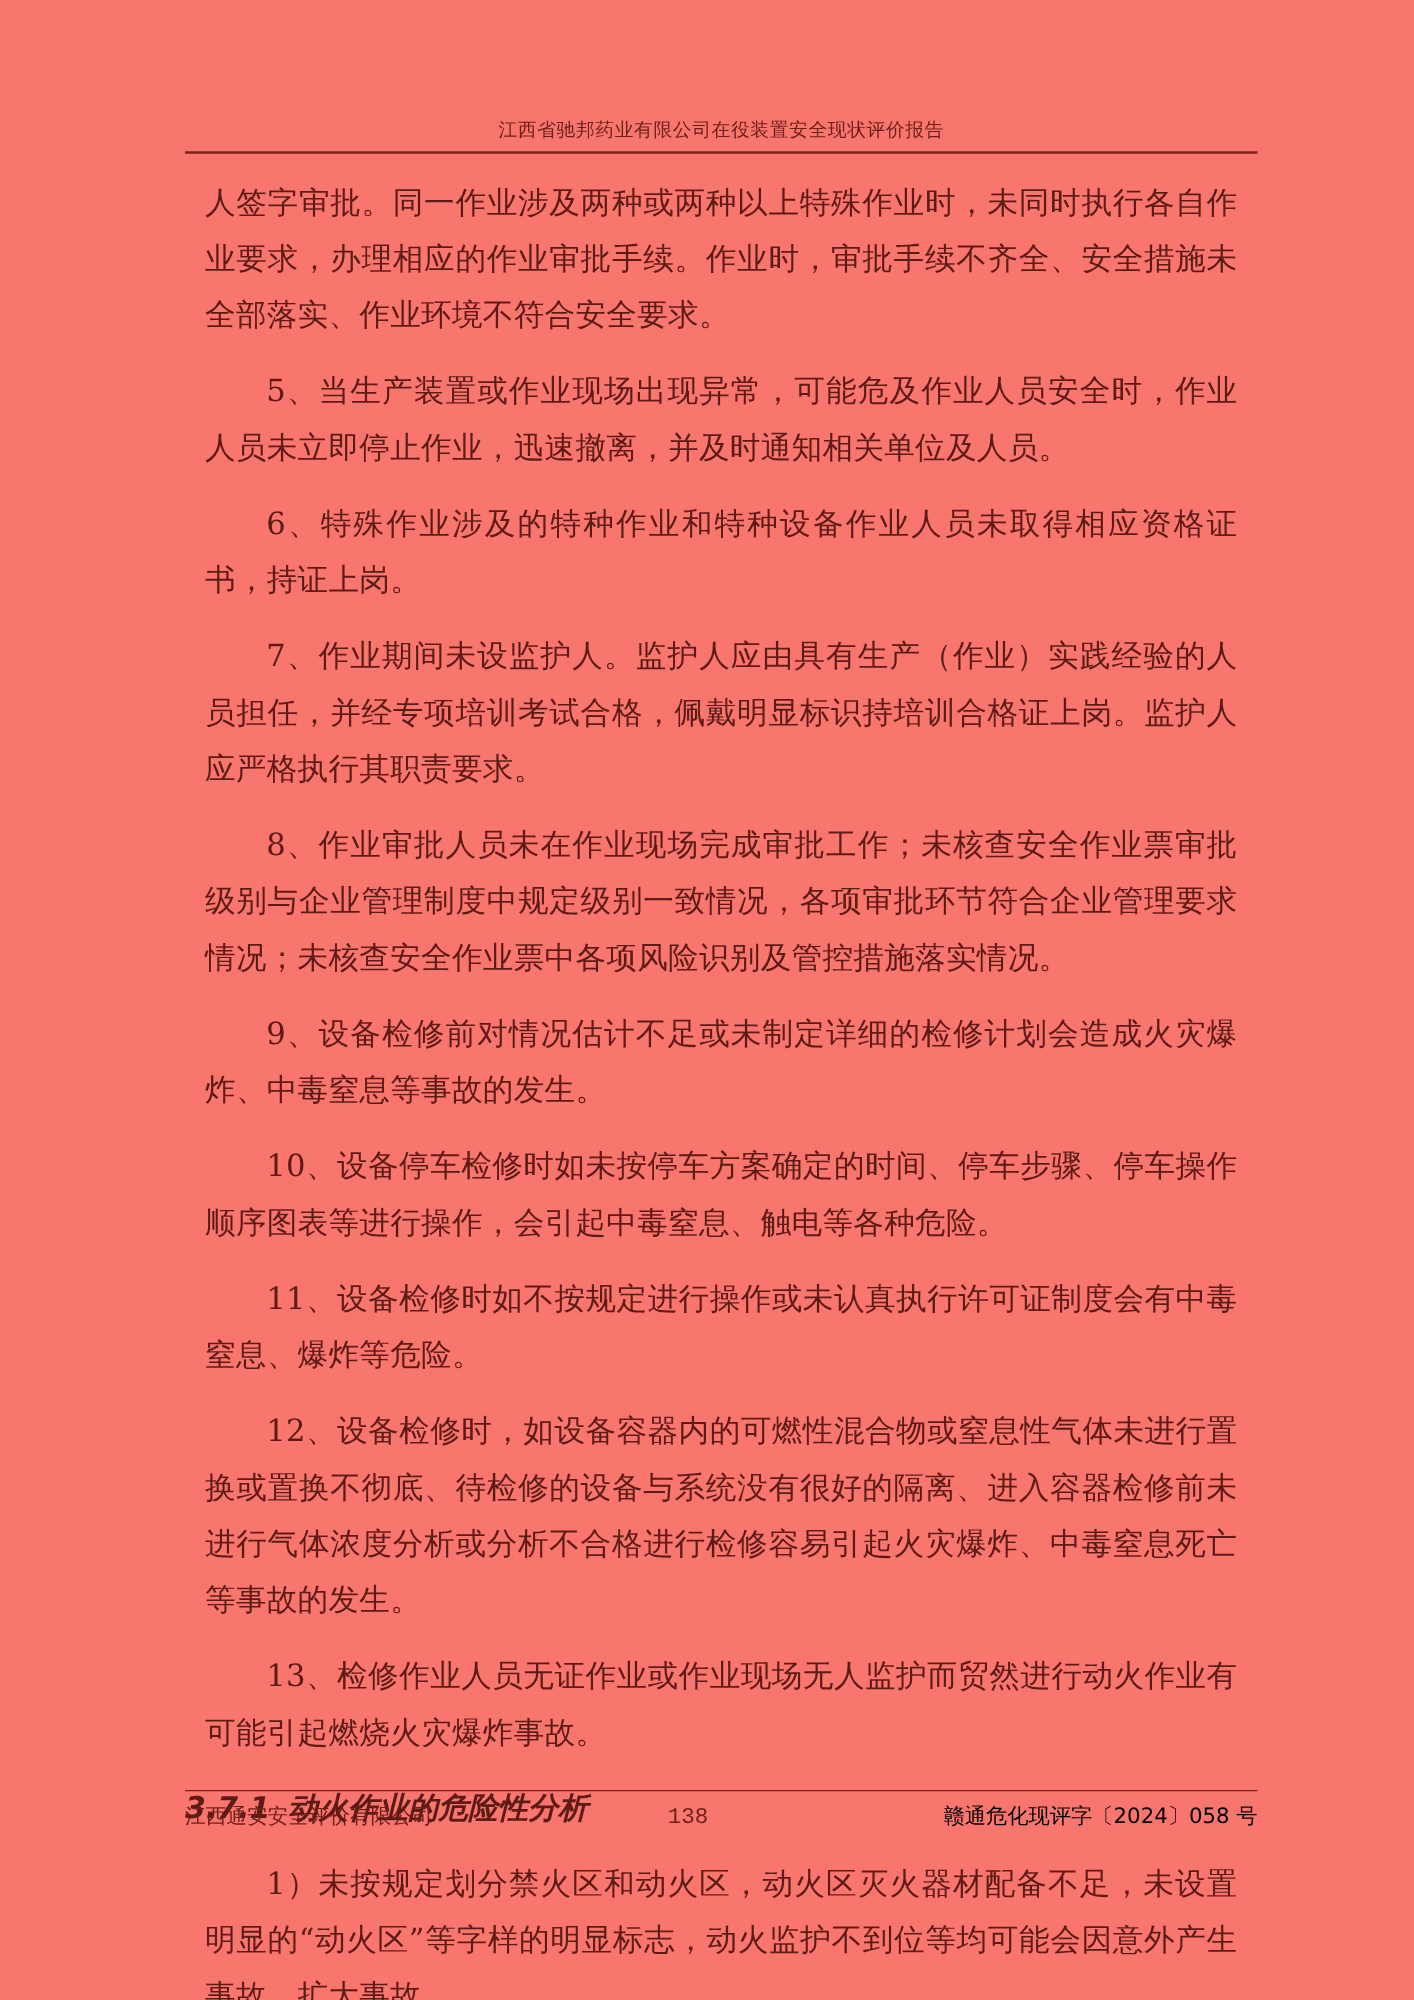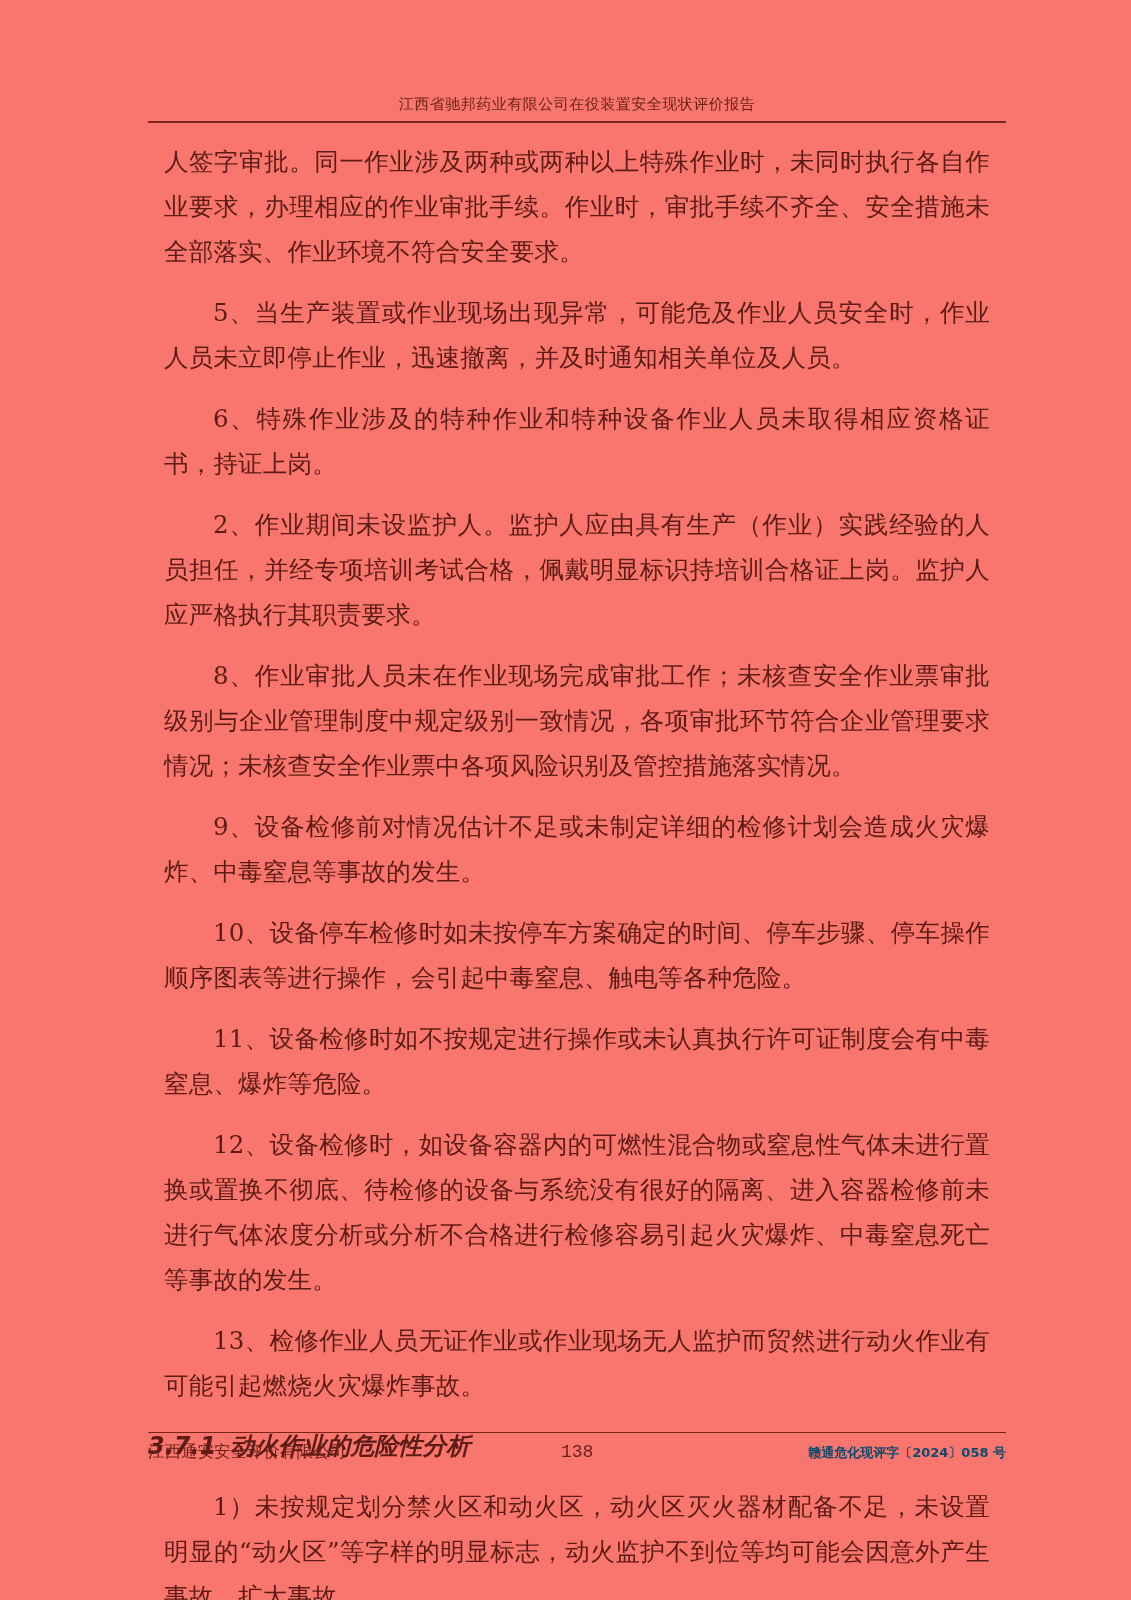--- a/index.html
+++ b/index.html
@@ -92,41 +92,41 @@
     font-family: "DejaVu Serif", "Liberation Serif", serif;
   }
   .footer-center {
     flex: 1 1 auto;
     text-align: center;
     font-size: 18px;
     font-family: Liberation Mono, monospace;
   }
   .footer-right {
     flex: 0 0 auto;
-    font-weight: bold;
-    font-size: 13px;
+    font-weight: normal;
+    font-size: 17px;
     font-family: "DejaVu Sans", "Liberation Sans", sans-serif;
-    color: #0c4a6e;
+    color: #000000;
   }
 </style>
 </head>
 <body>
 
 <div class="page">
 
   <div class="content-area">
 
     <div class="header">江西省驰邦药业有限公司在役装置安全现状评价报告</div>
     <hr class="header-rule">
 
     <div class="body-text">
       <p class="indent" style="text-indent:0">人签字审批。同一作业涉及两种或两种以上特殊作业时，未同时执行各自作业要求，办理相应的作业审批手续。作业时，审批手续不齐全、安全措施未全部落实、作业环境不符合安全要求。</p>
       <p class="indent">5、当生产装置或作业现场出现异常，可能危及作业人员安全时，作业人员未立即停止作业，迅速撤离，并及时通知相关单位及人员。</p>
       <p class="indent">6、特殊作业涉及的特种作业和特种设备作业人员未取得相应资格证书，持证上岗。</p>
-      <p class="indent">2、作业期间未设监护人。监护人应由具有生产（作业）实践经验的人员担任，并经专项培训考试合格，佩戴明显标识持培训合格证上岗。监护人应严格执行其职责要求。</p>
+      <p class="indent">7、作业期间未设监护人。监护人应由具有生产（作业）实践经验的人员担任，并经专项培训考试合格，佩戴明显标识持培训合格证上岗。监护人应严格执行其职责要求。</p>
       <p class="indent">8、作业审批人员未在作业现场完成审批工作；未核查安全作业票审批级别与企业管理制度中规定级别一致情况，各项审批环节符合企业管理要求情况；未核查安全作业票中各项风险识别及管控措施落实情况。</p>
       <p class="indent">9、设备检修前对情况估计不足或未制定详细的检修计划会造成火灾爆炸、中毒窒息等事故的发生。</p>
       <p class="indent">10、设备停车检修时如未按停车方案确定的时间、停车步骤、停车操作顺序图表等进行操作，会引起中毒窒息、触电等各种危险。</p>
       <p class="indent">11、设备检修时如不按规定进行操作或未认真执行许可证制度会有中毒窒息、爆炸等危险。</p>
       <p class="indent">12、设备检修时，如设备容器内的可燃性混合物或窒息性气体未进行置换或置换不彻底、待检修的设备与系统没有很好的隔离、进入容器检修前未进行气体浓度分析或分析不合格进行检修容易引起火灾爆炸、中毒窒息死亡等事故的发生。</p>
       <p class="indent">13、检修作业人员无证作业或作业现场无人监护而贸然进行动火作业有可能引起燃烧火灾爆炸事故。</p>
 
       <div class="section-heading">
         <span class="num">3.7.1</span><span>动火作业的危险性分析</span>
       </div>

